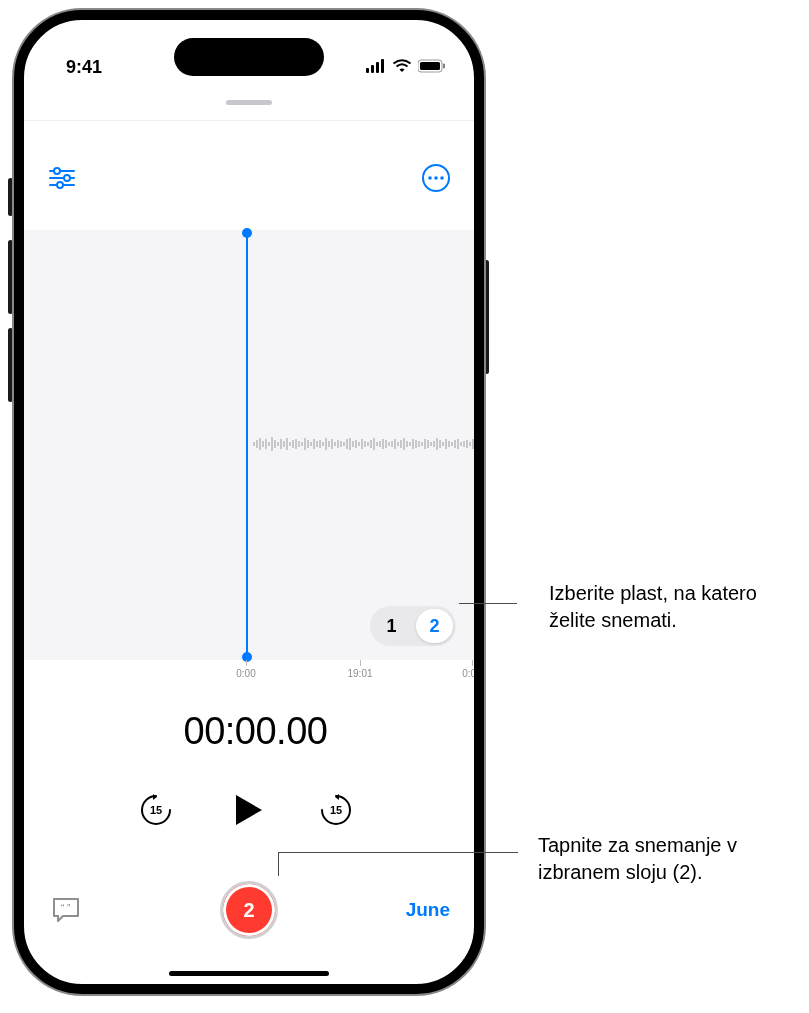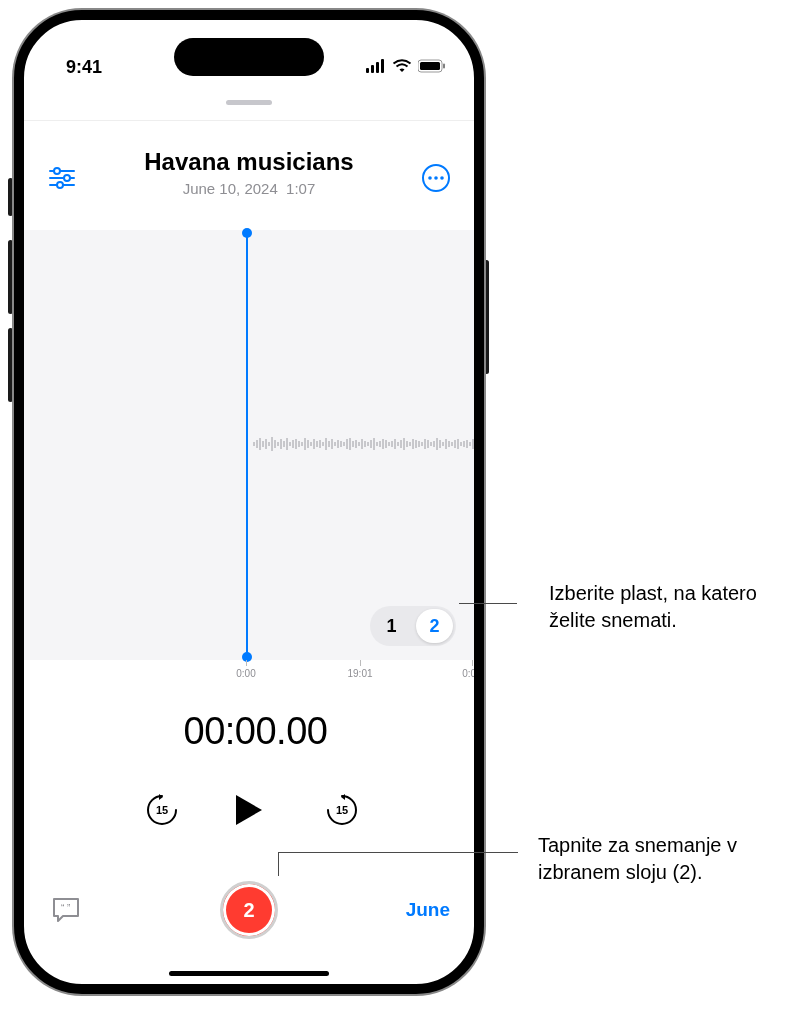--- a/index.html
+++ b/index.html
@@ -195,21 +195,21 @@
     position: absolute;
     top: 768px;
     left: 0; right: 0;
     display: flex;
     justify-content: center;
     align-items: center;
     gap: 48px;
   }
   .skip-btn {
     width: 40px; height: 40px;
-    display: flex; align-items: center; justify-content: flex-end;
+    display: flex; align-items: center; justify-content: flex-start;
   }
   .play-btn {
     width: 44px; height: 44px;
     display: flex; align-items: center; justify-content: center;
   }
   .bottom-row {
     position: absolute;
     bottom: 42px;
     left: 0; right: 0;
     height: 64px;
@@ -321,26 +321,20 @@
     <svg width="26" height="24" viewBox="0 0 26 24">
       <line x1="1" y1="5" x2="25" y2="5" stroke="#007aff" stroke-width="2" stroke-linecap="round"></line>
       <circle cx="8" cy="5" r="3" fill="#fff" stroke="#007aff" stroke-width="2"></circle>
       <line x1="1" y1="12" x2="25" y2="12" stroke="#007aff" stroke-width="2" stroke-linecap="round"></line>
       <circle cx="18" cy="12" r="3" fill="#fff" stroke="#007aff" stroke-width="2"></circle>
       <line x1="1" y1="19" x2="25" y2="19" stroke="#007aff" stroke-width="2" stroke-linecap="round"></line>
       <circle cx="11" cy="19" r="3" fill="#fff" stroke="#007aff" stroke-width="2"></circle>
     </svg>
   </div>
 
-  <div class="header">
-    <div class="header-title">Havana musicians</div>
-    <div class="header-sub">
-      <span>June 10, 2024</span>&nbsp;&nbsp;<span>1:07</span>
-    </div>
-  </div>
 
   <div class="more-btn">
     <svg width="30" height="30" viewBox="0 0 30 30">
       <circle cx="15" cy="15" r="13" fill="none" stroke="#007aff" stroke-width="2"></circle>
       <circle cx="9" cy="15" r="1.8" fill="#007aff"></circle>
       <circle cx="15" cy="15" r="1.8" fill="#007aff"></circle>
       <circle cx="21" cy="15" r="1.8" fill="#007aff"></circle>
     </svg>
   </div>
 

